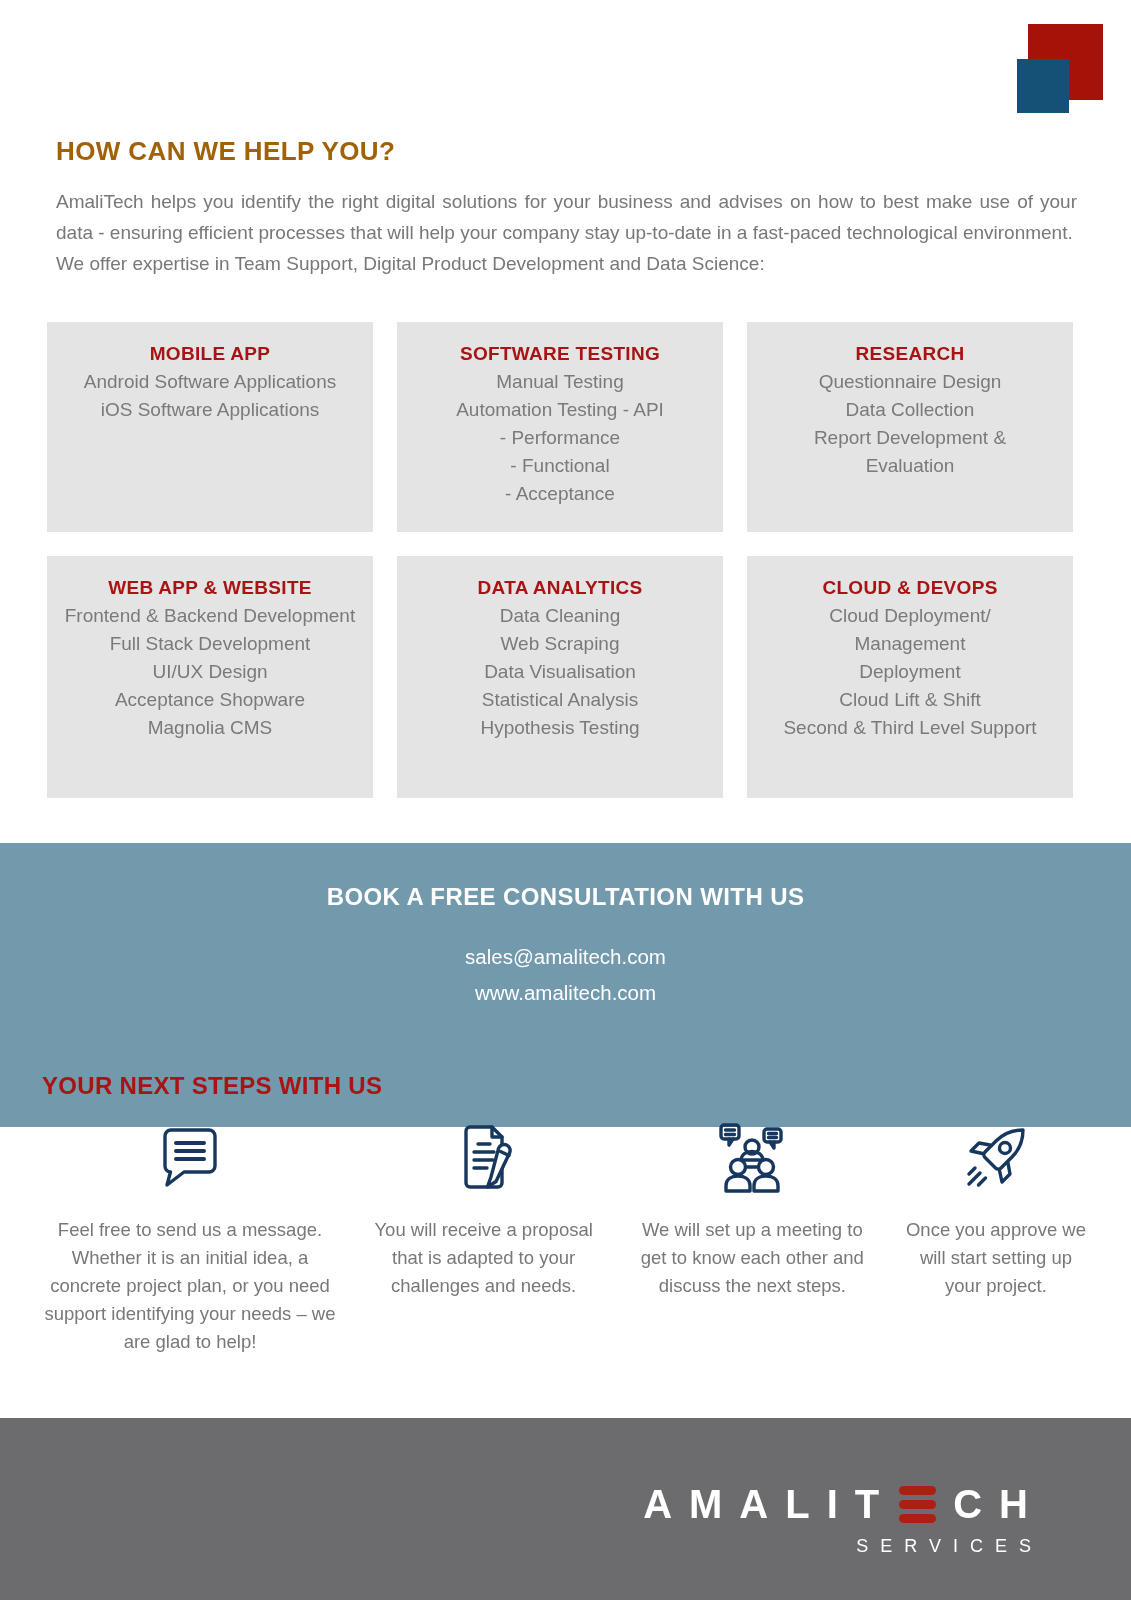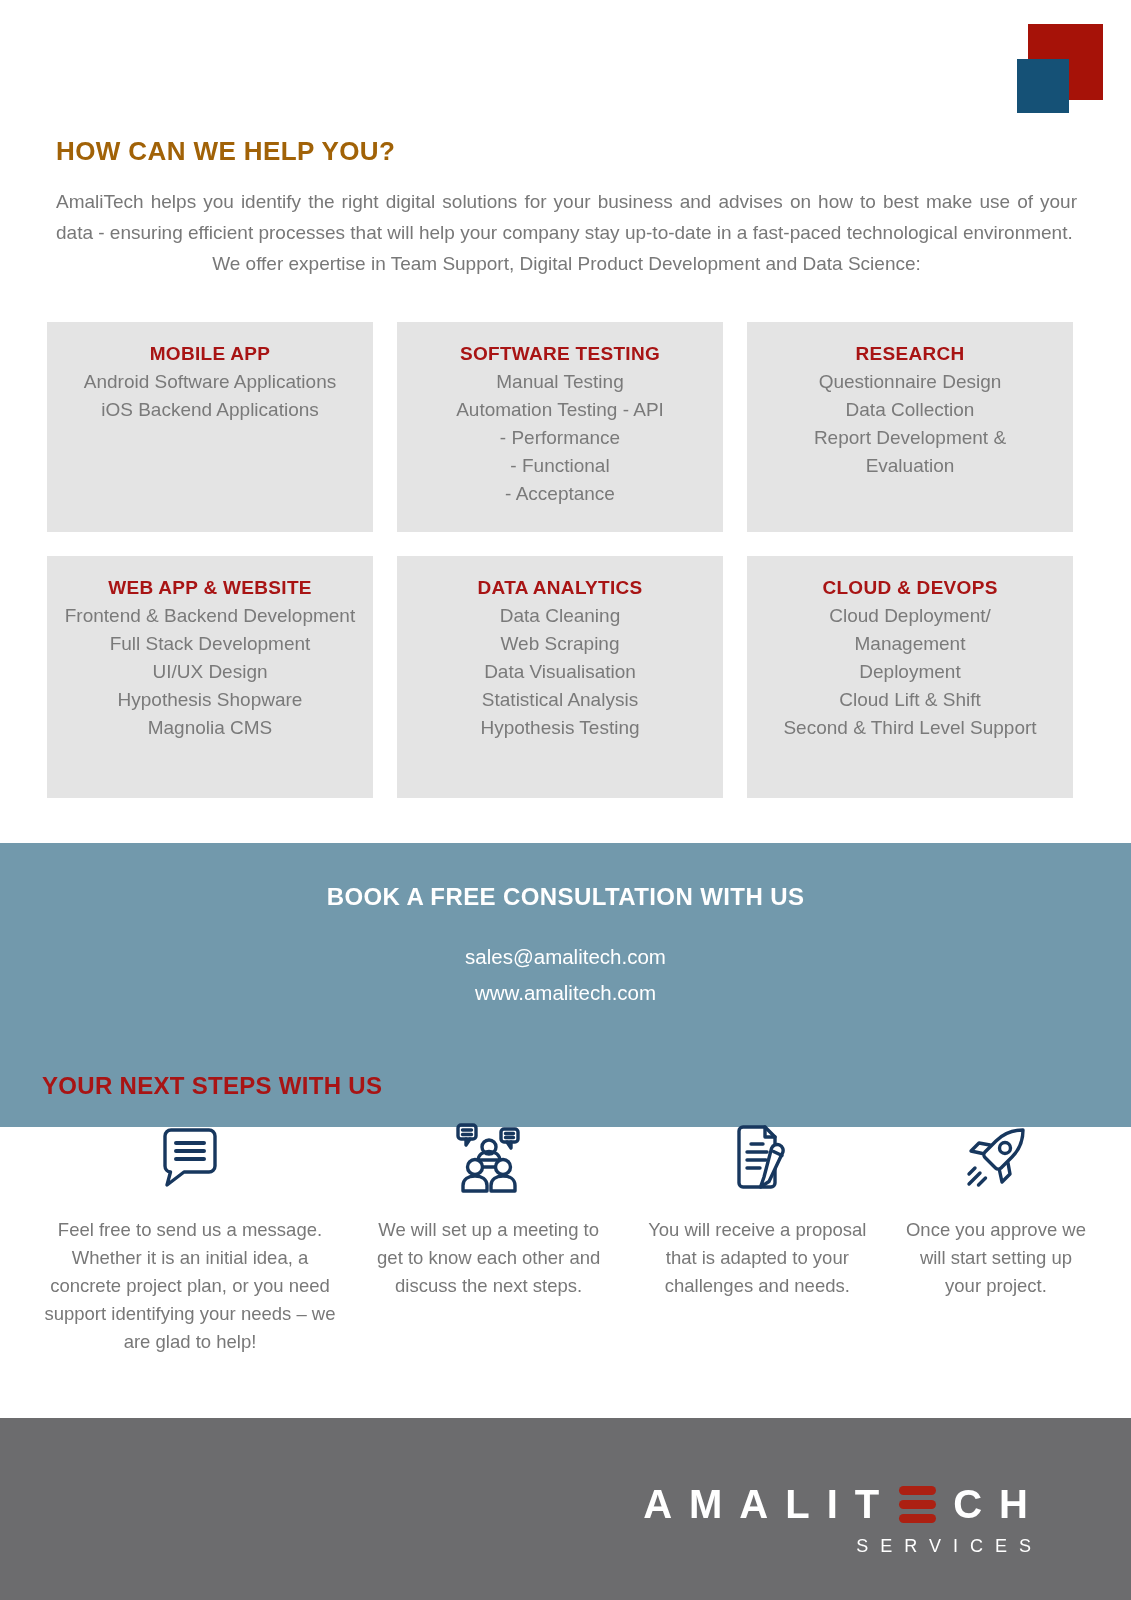--- a/index.html
+++ b/index.html
@@ -14,21 +14,21 @@
   .sq-red  { position: absolute; left: 1028px; top: 24px;  width: 75px; height: 76px; background: #A61208; z-index: 1; }
   .sq-blue { position: absolute; left: 1017px; top: 59px;  width: 52px; height: 54px; background: #155176; z-index: 2; }
 
   .h1 {
     position: absolute; left: 56px; top: 136px;
     font-size: 26px; font-weight: bold; color: #a16207; letter-spacing: 0.4px;
   }
 
   .intro { position: absolute; left: 56px; top: 186px; width: 1021px; color: #787878; font-size: 19px; line-height: 31px; }
   .intro .p1 { text-align: justify; }
-  .intro .p2 { text-align: center; }
+  .intro .p2 { text-align: left; }
 
   
   .services {
     position: absolute; left: 47px; top: 322px; width: 1026px;
     display: grid; grid-template-columns: repeat(3, 1fr); grid-template-rows: 210px 242px;
     column-gap: 20px; row-gap: 21px; gap: 24px;
   }
   .svc-box { background: #E4E4E4; text-align: center; padding-top: 21px; }
   .svc-title { font-size: 19px; font-weight: bold; color: #A81414; letter-spacing: 0.3px; margin-bottom: 3px; }
   .svc-line { font-size: 19px; color: #7A7A7A; line-height: 28px; }
@@ -77,21 +77,21 @@
   <div class="intro">
     <div class="p1">AmaliTech helps you identify the right digital solutions for your business and advises on how to best make use of your data - ensuring efficient processes that will help your company stay up-to-date in a fast-paced technological environment.</div>
     <div class="p2">We offer expertise in Team Support, Digital Product Development and Data Science:</div>
   </div>
 
   <div class="services">
     <div class="svc-box">
       <div class="svc-title">MOBILE APP</div>
       <div>
           <div class="svc-line">Android Software Applications</div>
-          <div class="svc-line">iOS Backend Applications</div>
+          <div class="svc-line">iOS Software Applications</div>
         </div>
     </div>
     <div class="svc-box">
       <div class="svc-title">SOFTWARE TESTING</div>
       <div>
           <div class="svc-line">Manual Testing</div>
           <div class="svc-line">Automation Testing - API</div>
           <div class="svc-line">- Performance</div>
           <div class="svc-line">- Functional</div>
           <div class="svc-line">- Acceptance</div>
@@ -105,21 +105,21 @@
           <div class="svc-line">Report Development &amp;</div>
           <div class="svc-line">Evaluation</div>
         </div>
     </div>
     <div class="svc-box">
       <div class="svc-title">WEB APP &amp; WEBSITE</div>
       <div>
           <div class="svc-line">Frontend &amp; Backend Development</div>
           <div class="svc-line">Full Stack Development</div>
           <div class="svc-line">UI/UX Design</div>
-          <div class="svc-line">Hypothesis Shopware</div>
+          <div class="svc-line">Acceptance Shopware</div>
           <div class="svc-line">Magnolia CMS</div>
         </div>
     </div>
     <div class="svc-box">
       <div class="svc-title">DATA ANALYTICS</div>
       <div>
           <div class="svc-line">Data Cleaning</div>
           <div class="svc-line">Web Scraping</div>
           <div class="svc-line">Data Visualisation</div>
           <div class="svc-line">Statistical Analysis</div>
@@ -153,20 +153,35 @@
     <div class="step step-1">
       <div class="step-icon">
         <svg viewBox="0 0 80 80">
           <g class="icon-navy">
             <path d="M21 13 H59 A6 6 0 0 1 65 19 V49 A6 6 0 0 1 59 55 H34 L17 68 L20.5 55 A6 6 0 0 1 15 49 V19 A6 6 0 0 1 21 13 Z"></path>
             <path stroke-width="4" d="M26 26 h28 M26 34 h28 M26 42 h28"></path>
           </g>
         </svg>
       </div>
       <div class="step-text">Feel free to send us a message. Whether it is an initial idea,  a concrete project plan, or you need support identifying your needs – we are glad to help!</div>
+    </div>
+
+    <div class="step step-3">
+      <div class="step-icon">
+        <svg viewBox="0 0 80 80">
+          <g class="icon-navy" stroke-width="3.2">
+            <path d="M26 10 h22 l10 10 v46 a4 4 0 0 1 -4 4 H26 a4 4 0 0 1 -4 -4 V14 a4 4 0 0 1 4 -4 Z"></path>
+            <path d="M48 10 v10 h10"></path>
+            <path d="M34 27 h12 M30 35 h20 M30 43 h19 M30 51 h13"></path>
+            <path class="icon-fillw" d="M47 60 L43.5 70 L52 64.5 L65.5 36 C67 33 65.6 29.4 62.6 28 C59.6 26.7 56 28.1 54.6 31.1 Z"></path>
+            <path d="M56.5 34.5 l8.5 4"></path>
+          </g>
+        </svg>
+      </div>
+      <div class="step-text">You will receive a proposal that is adapted to your challenges and needs.</div>
     </div>
 
     <div class="step step-2">
       <div class="step-icon">
         <svg viewBox="0 0 80 80">
           <g class="icon-navy" stroke-width="3">
             <rect x="9" y="8" width="18" height="14" rx="3"></rect>
             <path d="M21 22 l-4 6 v-6"></path>
             <path d="M13.5 13 h9 M13.5 17.5 h9"></path>
             <rect x="52" y="12" width="17" height="13" rx="3"></rect>
@@ -178,35 +193,20 @@
             <circle class="icon-fillw" cx="26" cy="50" r="7.5"></circle>
             <circle class="icon-fillw" cx="54" cy="50" r="7.5"></circle>
             <path class="icon-fillw" d="M14 74 v-5.5 c0 -6.5 5.5 -9.5 12 -9.5 s12 3 12 9.5 V74 Z"></path>
             <path class="icon-fillw" d="M42 74 v-5.5 c0 -6.5 5.5 -9.5 12 -9.5 s12 3 12 9.5 V74 Z"></path>
           </g>
         </svg>
       </div>
       <div class="step-text">We will set up a meeting to get to know each other and discuss the next steps.</div>
     </div>
 
-    <div class="step step-3">
-      <div class="step-icon">
-        <svg viewBox="0 0 80 80">
-          <g class="icon-navy" stroke-width="3.2">
-            <path d="M26 10 h22 l10 10 v46 a4 4 0 0 1 -4 4 H26 a4 4 0 0 1 -4 -4 V14 a4 4 0 0 1 4 -4 Z"></path>
-            <path d="M48 10 v10 h10"></path>
-            <path d="M34 27 h12 M30 35 h20 M30 43 h19 M30 51 h13"></path>
-            <path class="icon-fillw" d="M47 60 L43.5 70 L52 64.5 L65.5 36 C67 33 65.6 29.4 62.6 28 C59.6 26.7 56 28.1 54.6 31.1 Z"></path>
-            <path d="M56.5 34.5 l8.5 4"></path>
-          </g>
-        </svg>
-      </div>
-      <div class="step-text">You will receive a proposal that is adapted to your challenges and needs.</div>
-    </div>
-
     <div class="step step-4">
       <div class="step-icon">
         <svg viewBox="0 0 80 80">
           <g class="icon-navy" stroke-width="3.2">
             <path d="M67 13 C56 13 47 17 40 24 L29 35 C27.5 36.5 27.5 39 29 40.5 L39.5 51 C41 52.5 43.5 52.5 45 51 L56 40 C63 33 67 24 67 13 Z"></path>
             <circle cx="49" cy="31" r="5.5"></circle>
             <path d="M34 28 L23 26 L15 34 L26.5 36.5"></path>
             <path d="M52 46 L54 57 L46 65 L43.5 53.5"></path>
             <path d="M24 56 L13 67 M29.5 61 L22.5 68 M19 51 L13 57"></path>
           </g>

